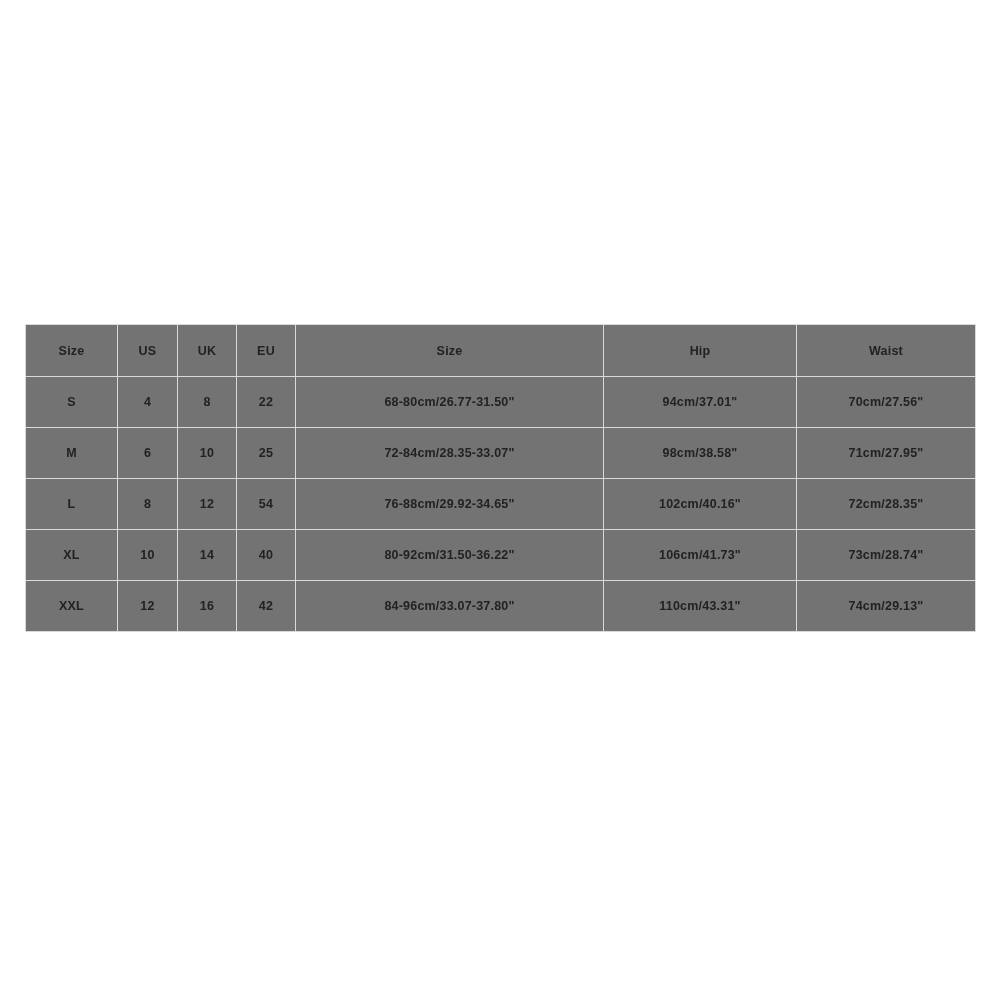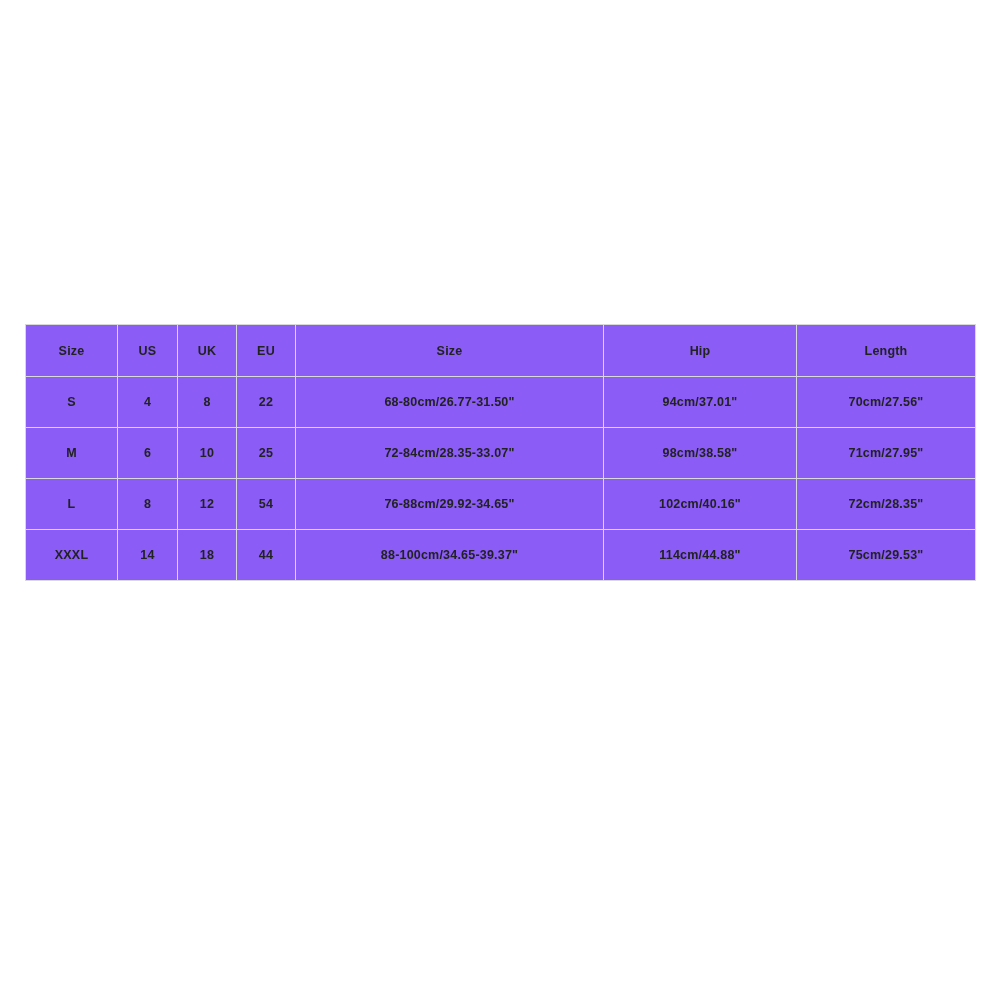--- a/index.html
+++ b/index.html
@@ -20,21 +20,21 @@
   #size-chart-wrap {
     position: absolute;
     left: 25px;
     top: 324px;
     width: 950px;
   }
   table.size-chart {
     border-collapse: collapse;
     width: 950px;
     table-layout: fixed;
-    background: #8b5cf6;
+    background: #737373;
   }
   table.size-chart td,
   table.size-chart th {
     border: 1px solid #d9d9d9;
     text-align: center;
     vertical-align: middle;
     color: #222222;
     font-size: 12.5px;
     font-weight: bold;
     font-family: "Liberation Sans", sans-serif;
@@ -70,21 +70,21 @@
         <col class="c-length">
       </colgroup>
       <thead>
         <tr>
           <td>Size</td>
           <td>US</td>
           <td>UK</td>
           <td>EU</td>
           <td>Size</td>
           <td>Hip</td>
-          <td>Length</td>
+          <td>Waist</td>
         </tr>
       </thead>
       <tbody>
         <tr>
           <td>S</td>
           <td>4</td>
           <td>8</td>
           <td>22</td>
           <td>68-80cm/26.77-31.50"</td>
           <td>94cm/37.01"</td>
@@ -102,24 +102,33 @@
         <tr>
           <td>L</td>
           <td>8</td>
           <td>12</td>
           <td>54</td>
           <td>76-88cm/29.92-34.65"</td>
           <td>102cm/40.16"</td>
           <td>72cm/28.35"</td>
         </tr>
         <tr>
-          <td>XXXL</td>
+          <td>XL</td>
+          <td>10</td>
           <td>14</td>
-          <td>18</td>
-          <td>44</td>
-          <td>88-100cm/34.65-39.37"</td>
-          <td>114cm/44.88"</td>
-          <td>75cm/29.53"</td>
+          <td>40</td>
+          <td>80-92cm/31.50-36.22"</td>
+          <td>106cm/41.73"</td>
+          <td>73cm/28.74"</td>
+        </tr>
+        <tr>
+          <td>XXL</td>
+          <td>12</td>
+          <td>16</td>
+          <td>42</td>
+          <td>84-96cm/33.07-37.80"</td>
+          <td>110cm/43.31"</td>
+          <td>74cm/29.13"</td>
         </tr>
       </tbody>
     </table>
   </div>
 </div>
 
 </body></html>

